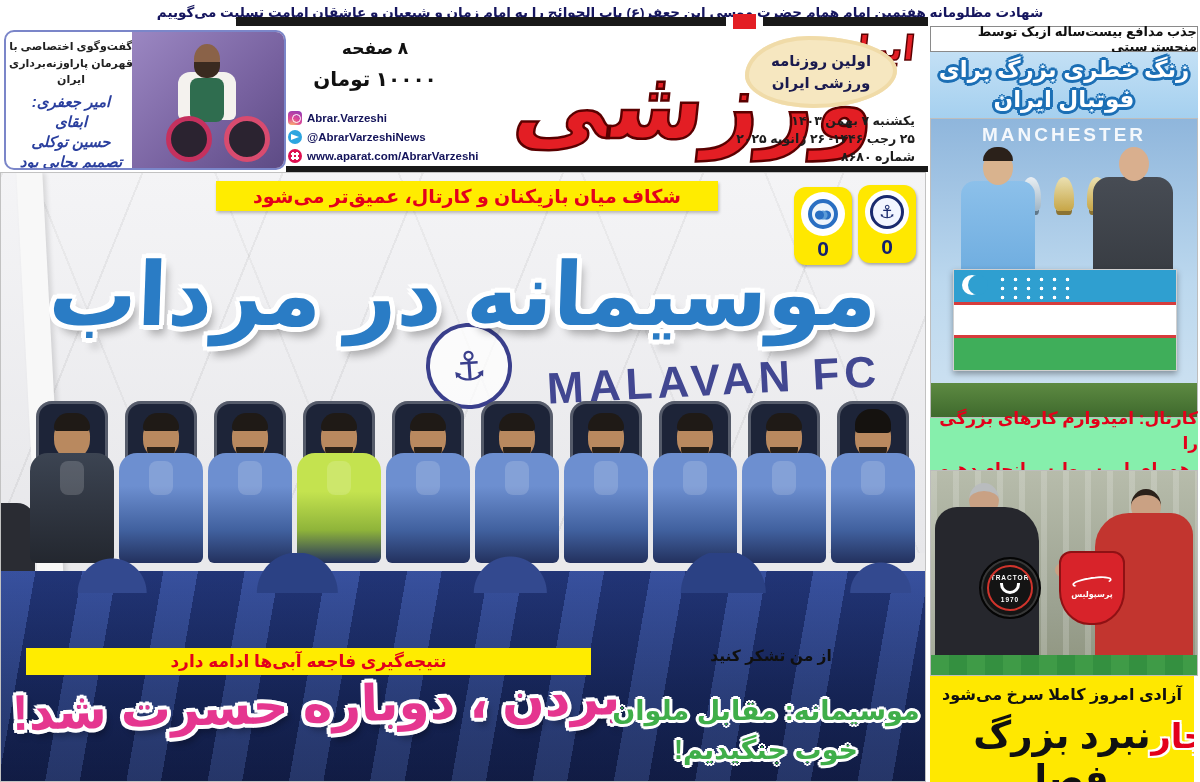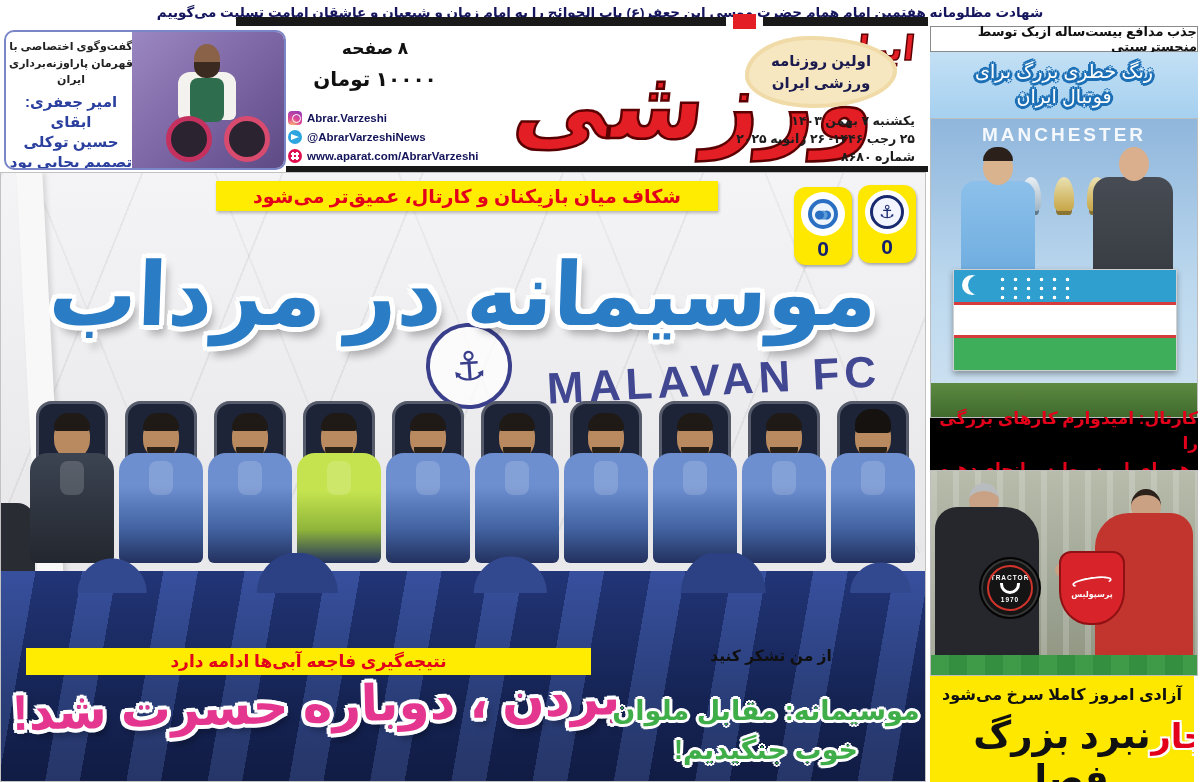--- a/index.html
+++ b/index.html
@@ -17,21 +17,21 @@
   .bar-red    { left:733px; top:14px; width:23px; height:15px; background:#e31e24; }
   .bar-black2 { left:763px; top:17px; width:165px; height:9px; background:#191919; }
   .bar-bottom { left:286px; top:166px; width:642px; height:6px; background:#191919; }
 
   
   .interview { left:4px; top:30px; width:282px; height:140px; background:#fff;
     border:2px solid #7b86c9; border-radius:10px; overflow:hidden; }
   .interview-text { position:absolute; left:0; top:0; width:130px; height:100%; padding:6px 2px;
     text-align:center; }
   .interview-kicker { font-size:11px; font-weight:bold; color:#222; line-height:1.5; }
-  .interview-head { margin-top:4px; font-size:15px; font-weight:900; color:#2a3f9e; line-height:1.35; }
+  .interview-head { margin-top:4px; font-size:15px; font-weight:900; color:#2a3f9e; line-height:1.35;font-style:italic; }
   .interview-photo { position:absolute; right:0; top:0; width:152px; height:100%;
     background:linear-gradient(135deg,#9b87c2,#77619f 60%,#5d4b85); overflow:hidden; }
   .athlete-head { position:absolute; left:62px; top:12px; width:26px; height:30px; background:#8a6248;
     border-radius:50%; }
   .athlete-beard { position:absolute; left:62px; top:30px; width:26px; height:16px; background:#3a2a20;
     border-radius:0 0 12px 12px; }
   .athlete-shirt { position:absolute; left:46px; top:40px; width:58px; height:48px; background:#f4f2ee;
     border-radius:12px 12px 6px 6px; }
   .athlete-vest { position:absolute; left:58px; top:46px; width:34px; height:44px; background:#2f6d4f;
     border-radius:8px; }
@@ -74,21 +74,21 @@
   .starburst div { font-size:15px; font-weight:900; color:#1a1a4e; line-height:1.45; }
   .dates { left:735px; top:112px; width:180px; text-align:right; color:#1c1c1c; }
   .dates div { font-size:12.5px; font-weight:bold; line-height:1.45; }
 
   
   .rail-kicker { left:930px; top:26px; width:268px; height:26px; background:#fff; border:1px solid #8a8a8a;
     display:flex; align-items:center; justify-content:center; font-size:13px; font-weight:bold; color:#111; }
   .rail-headline { left:930px; top:52px; width:268px; height:66px;
     background:linear-gradient(#c3e0f5,#a5d0ef); display:flex; flex-direction:column; align-items:center;
     justify-content:center; }
-  .rail-headline div { font-size:19px; font-weight:400; color:#fff; line-height:1.3;
+  .rail-headline div { font-size:23px; font-weight:700; color:#fff; line-height:1.3;
     text-shadow:-2px -2px 0 #1c6fb5, 2px -2px 0 #1c6fb5, -2px 2px 0 #1c6fb5, 2px 2px 0 #1c6fb5,
                 0 3px 0 #1c6fb5, 0 -3px 0 #1c6fb5, 3px 0 0 #1c6fb5, -3px 0 0 #1c6fb5; }
 
   .city-photo { left:930px; top:118px; width:268px; height:300px; overflow:hidden;
     background:linear-gradient(#8fb6dc,#bcd8ee 55%, #cfe2f1); border:1px solid #bdbdbd; }
   .city-banner { position:absolute; top:5px; width:100%; text-align:center; font-size:19px; font-weight:900;
     color:rgba(255,255,255,.9); letter-spacing:3px; direction:ltr; }
   .trophy-row { position:absolute; top:58px; left:0; width:100%; display:flex; justify-content:center;
     gap:13px; opacity:.95; }
   .trophy { width:20px; height:34px; background:linear-gradient(#efe3b0,#c9a43e);
@@ -111,21 +111,21 @@
     border-radius:50%; overflow:visible; }
   .uz-crescent::after { content:''; position:absolute; left:6px; top:0; width:20px; height:20px;
     background:#2f9fd0; border-radius:50%; }
   .uz-stars { position:absolute; left:42px; top:5px; width:78px; height:25px;
     background:radial-gradient(circle, #fff 1.6px, transparent 2.1px); background-size:13px 9px; }
   .city-grass { position:absolute; bottom:0; left:0; width:100%; height:34px;
     background:linear-gradient(#5d8a42,#3f6a2d); }
   .city-boots { position:absolute; bottom:26px; left:40px; width:180px; height:10px;
     background:transparent; border-bottom:6px solid rgba(20,40,15,.35); border-radius:50%; }
 
-  .kartal-headline { left:930px; top:418px; width:268px; height:52px; background:#000000; display:flex;
+  .kartal-headline { left:930px; top:418px; width:268px; height:52px; background:#86efac; display:flex;
     flex-direction:column; align-items:center; justify-content:center; }
   .kartal-headline div { font-size:17px; font-weight:900; color:#e3001b; line-height:1.5; }
 
   .handshake-photo { left:930px; top:470px; width:268px; height:206px; overflow:hidden;
     border:1px solid #bdbdbd;
     background:linear-gradient(#b7bcab,#9aa08f 70%, #8f957f);
     padding-left:12px;
   }
   .hs-trees { position:absolute; inset:0;
     background:repeating-linear-gradient(90deg, rgba(255,255,255,.18) 0 6px, transparent 6px 22px); }

